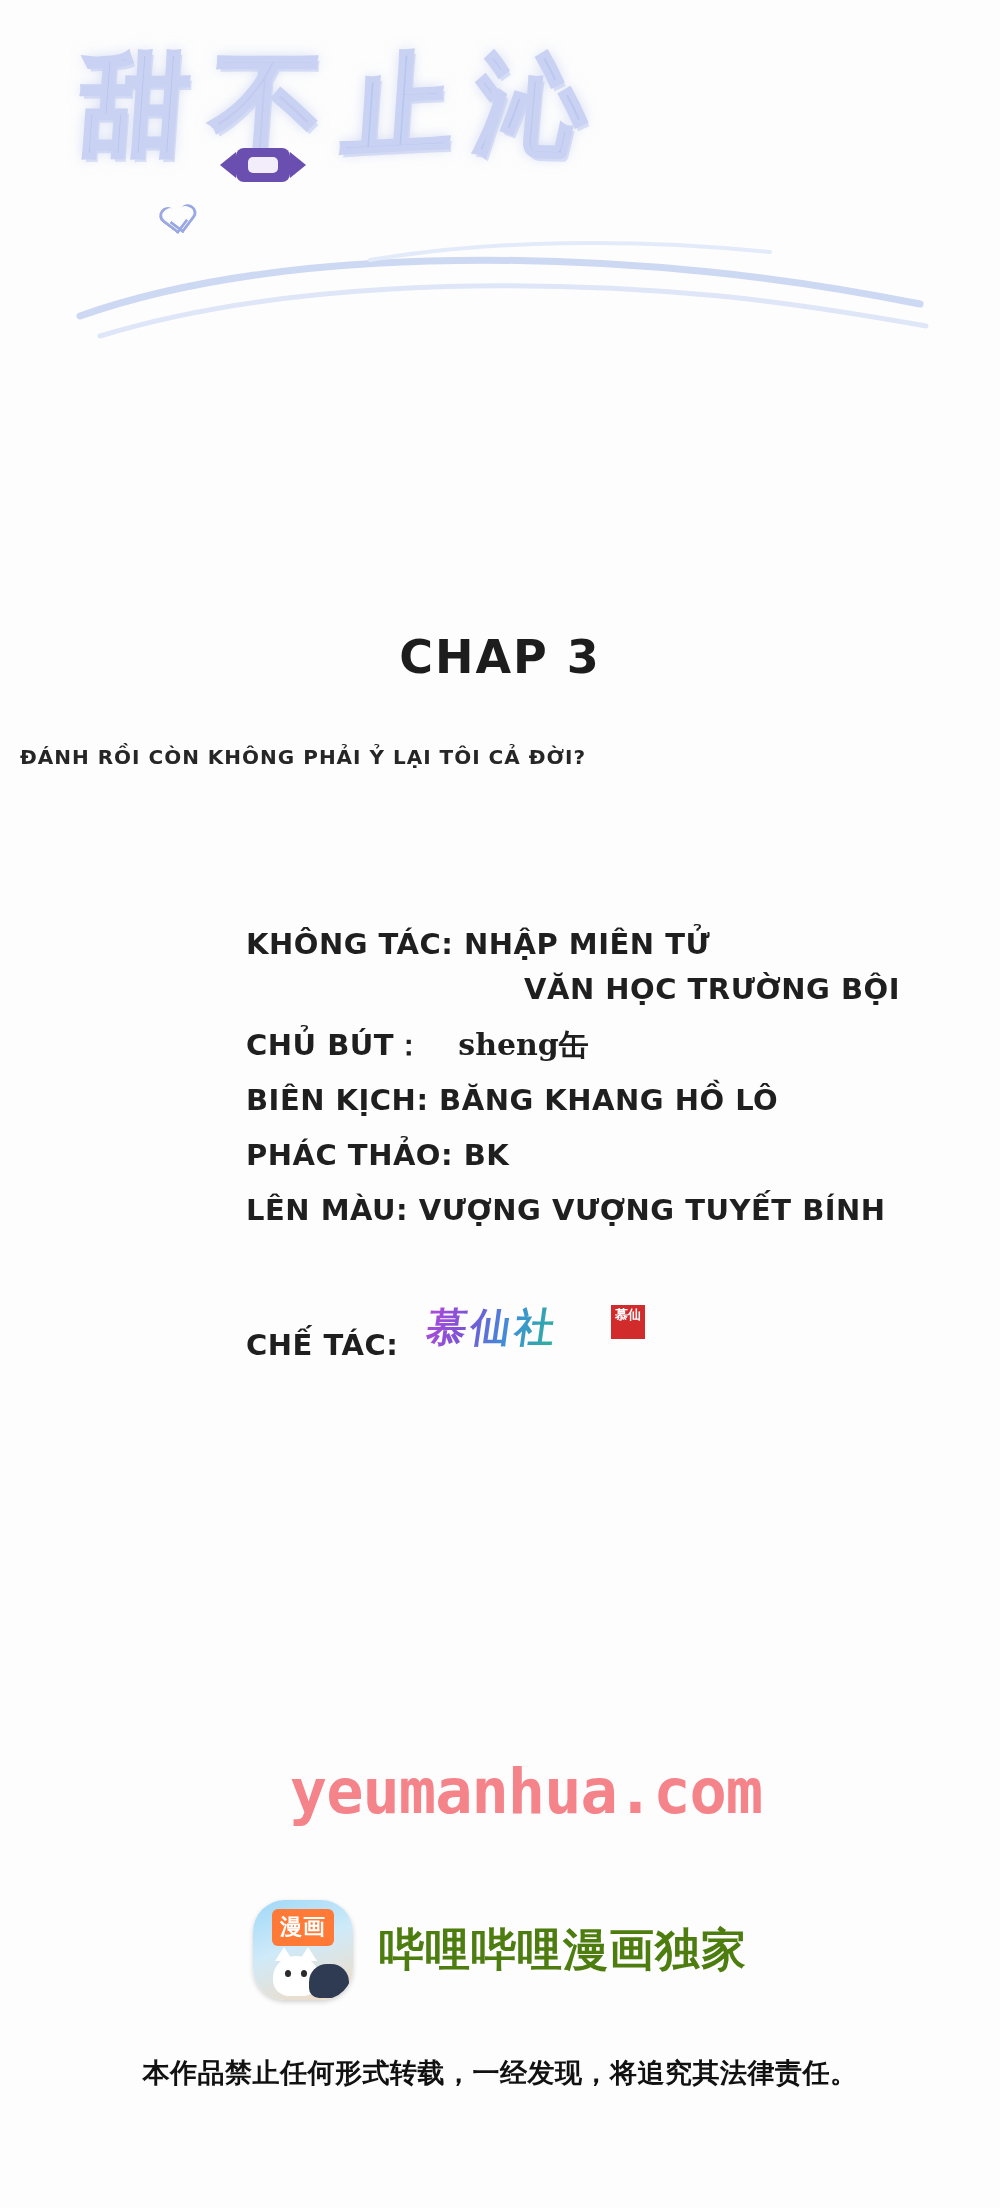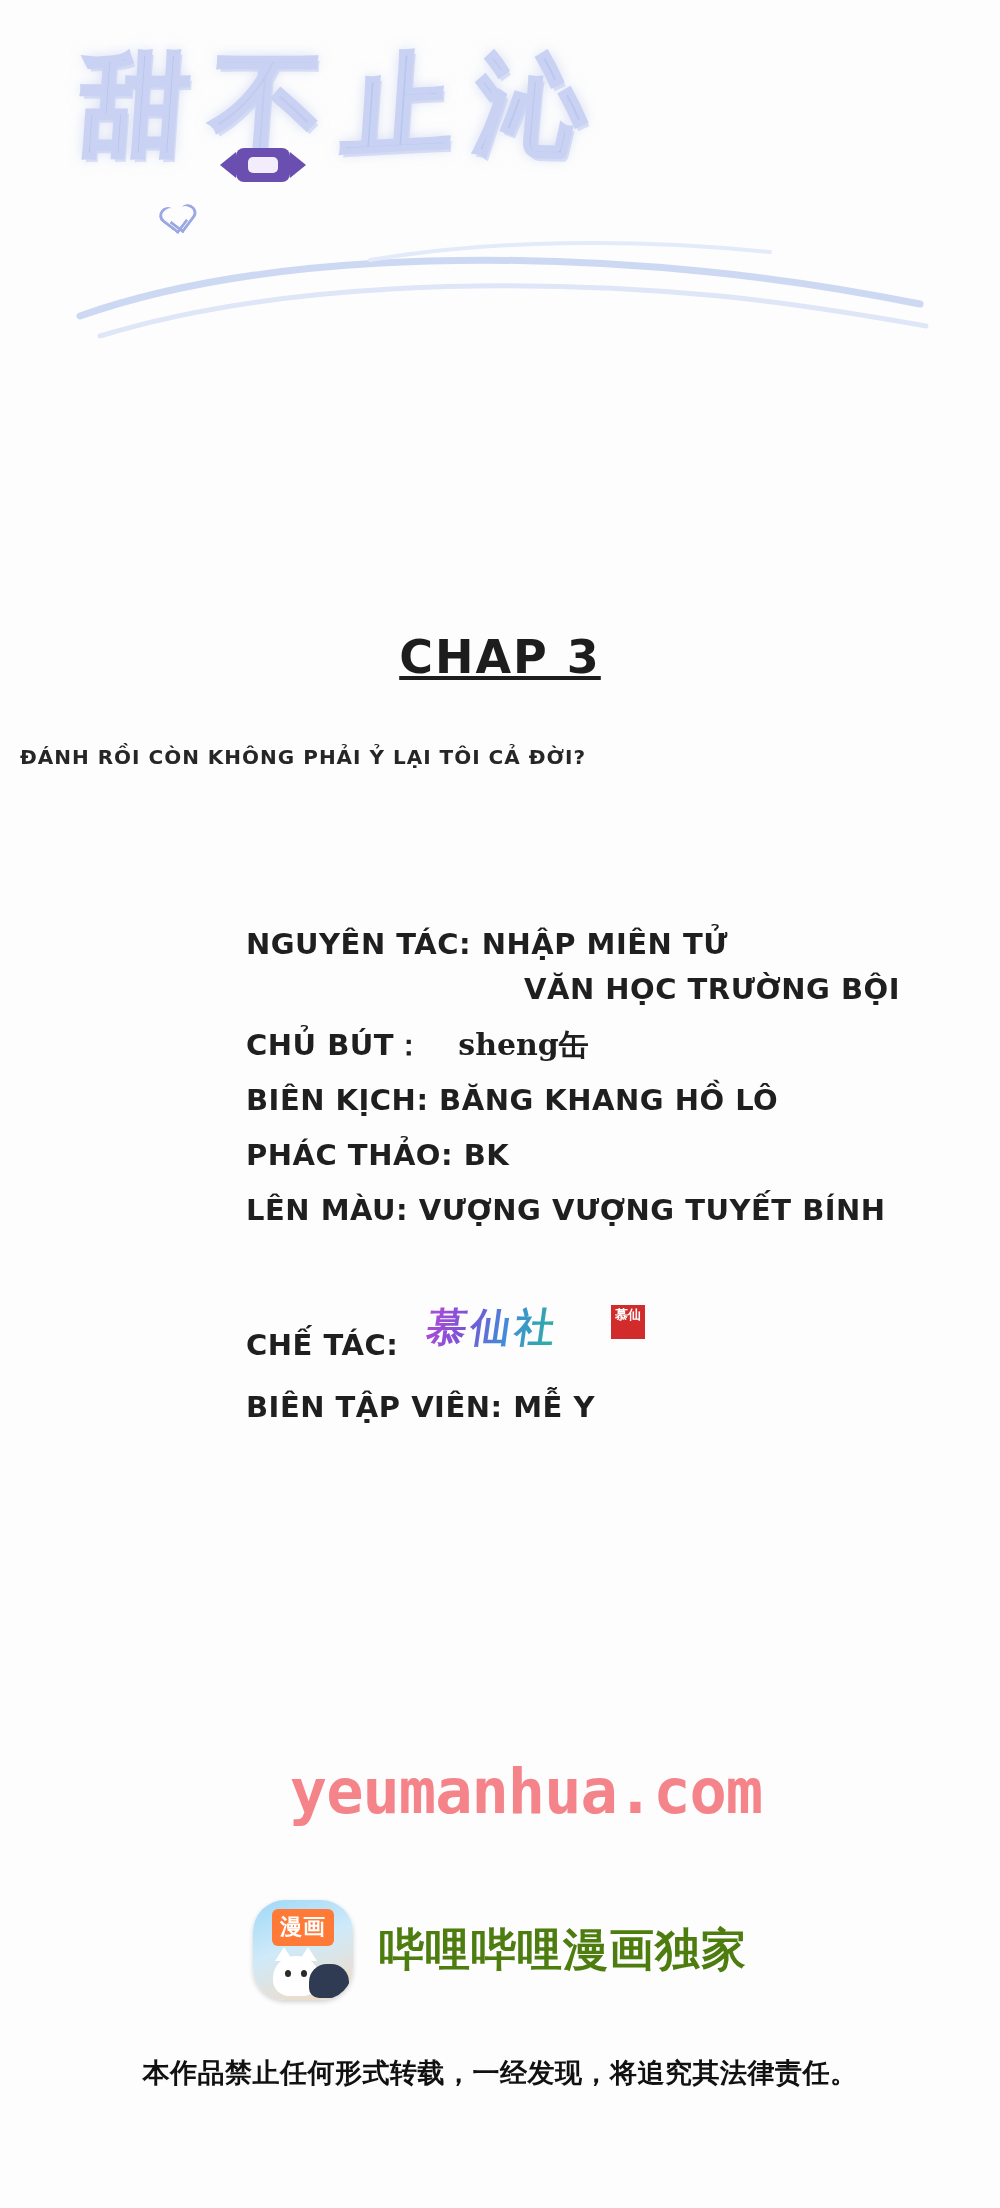--- a/index.html
+++ b/index.html
@@ -116,21 +116,20 @@
     position: absolute;
     top: 630px;
     left: 0;
     width: 1000px;
     text-align: center;
     font-family: "DejaVu Sans", sans-serif;
     font-size: 46px;
     font-weight: 700;
     letter-spacing: 2px;
     color: #1d1d1d;
-    text-decoration: underline;
   }
   .chap-sub {
     position: absolute;
     top: 745px;
     left: 0;
     width: 1000px;
     font-family: "DejaVu Sans", sans-serif;
     font-size: 20px;
     font-weight: 700;
     letter-spacing: 1px;
@@ -328,38 +327,37 @@
       <path d="M10,96 C180,36 420,30 640,52 C720,60 790,72 850,84" stroke="#cdd8f2" stroke-width="7" fill="none" stroke-linecap="round"></path>
       <path d="M30,116 C200,64 430,56 650,76 C730,84 800,96 856,106" stroke="#dee6f8" stroke-width="5" fill="none" stroke-linecap="round"></path>
       <path d="M300,40 C420,20 560,18 700,32" stroke="#e3eaf9" stroke-width="4" fill="none" stroke-linecap="round"></path>
     </svg>
   </div>
 
   <div class="chap-title">CHAP 3</div>
   <div class="chap-sub">ĐÁNH RỒI CÒN KHÔNG PHẢI Ỷ LẠI TÔI CẢ ĐỜI?</div>
 
   <div class="credits">
-    <div class="credit-row">NGUYÊN TÁC: NHẬP MIÊN TỬ</div>
+    <div class="credit-row">KHÔNG TÁC: NHẬP MIÊN TỬ</div>
     <div class="credit-row indent">VĂN HỌC TRƯỜNG BỘI</div>
     <div class="credit-row">
       <span>CHỦ BÚT：</span>
       <span class="credit-inline-serif">sheng缶</span>
     </div>
     <div class="credit-row">BIÊN KỊCH: BĂNG KHANG HỒ LÔ</div>
     <div class="credit-row">PHÁC THẢO: BK</div>
     <div class="credit-row">LÊN MÀU: VƯỢNG VƯỢNG TUYẾT BÍNH</div>
 
     <div class="credit-row gap-top">
       <span>CHẾ TÁC:</span>
       <span class="stamp">
         <span class="stamp-text">慕仙社</span>
         <span class="stamp-seal">慕仙</span>
       </span>
     </div>
-    <div class="credit-row">BIÊN TẬP VIÊN: MỄ Y</div>
   </div>
 
   <div class="watermark">yeumanhua.com</div>
 
   <div class="bili-row">
     <div class="bili-icon">
       <span class="bili-badge">漫画</span>
       <span class="bili-cat">
         <span class="bili-eye l"></span>
         <span class="bili-eye r"></span>

